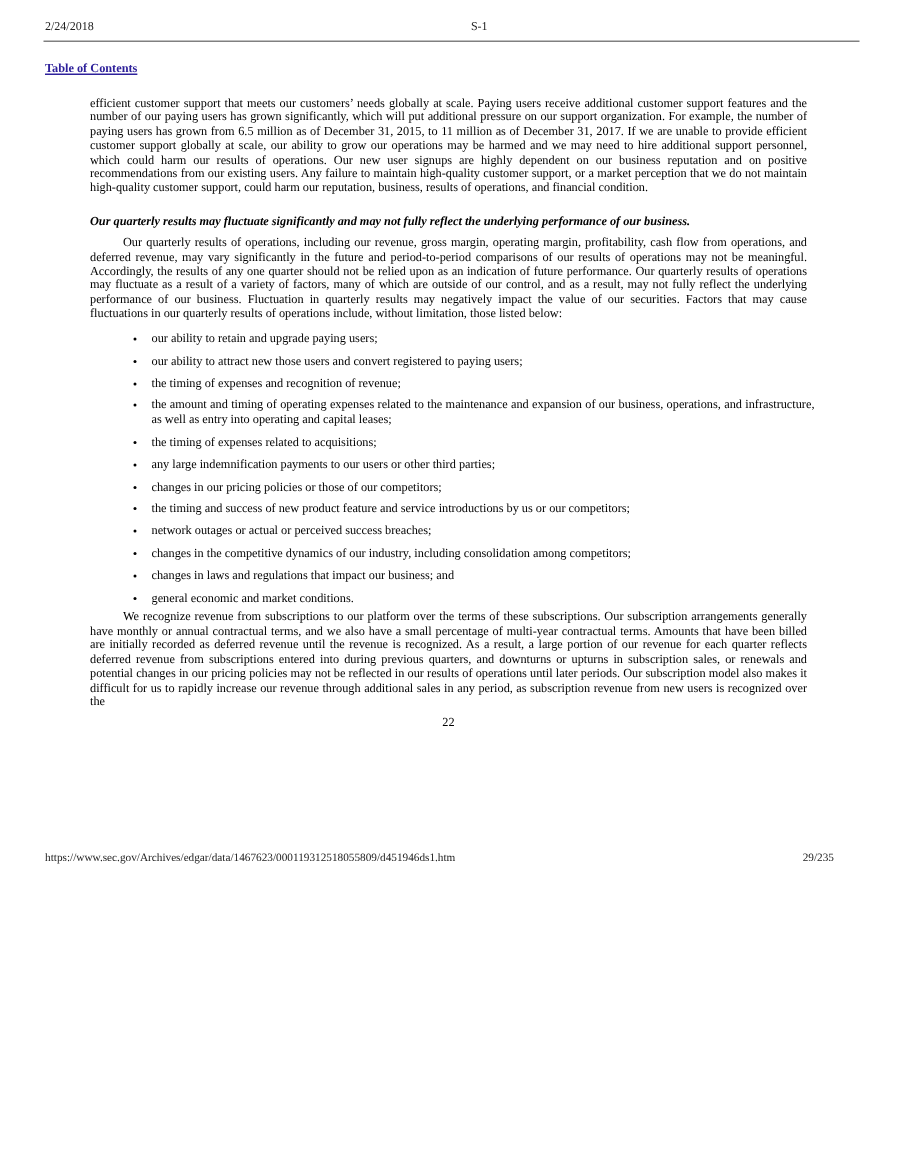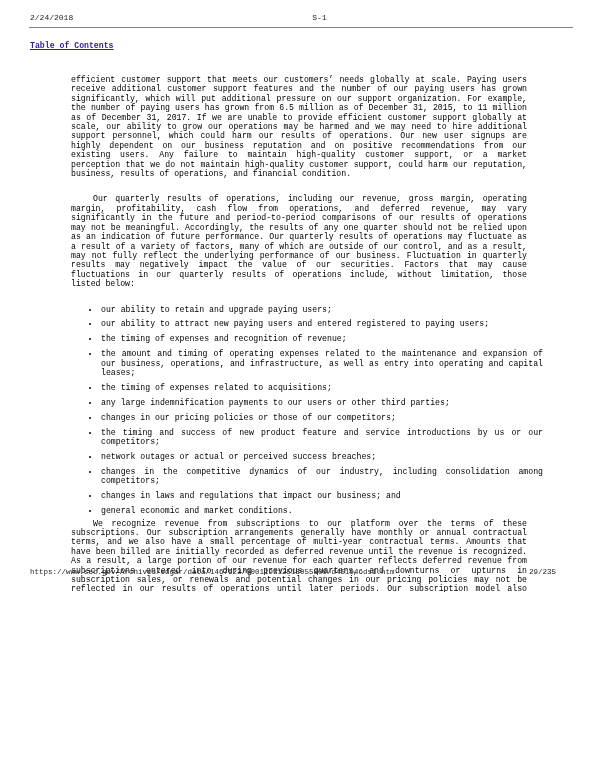--- a/index.html
+++ b/index.html
@@ -1,21 +1,21 @@
 <!DOCTYPE html>
 <html><head>
 <meta charset="utf-8">
 <style>
   html,body { margin:0; padding:0; background:#ffffff; }
   .page {
     position:relative;
     width:600px;
     height:592px;
     background:#ffffff;
-    font-family:Liberation Mono, monospace;
+    font-family:Liberation Serif, serif;
     color:#000000;
     overflow:hidden;
   }
   
   .hdr-date {
     position:absolute; top:13px; left:30px;
     font-size:8px; color:#222;
   }
   .hdr-form {
     position:absolute; top:13px; left:11px; right:0;
@@ -32,21 +32,21 @@
     text-decoration:underline;
     cursor:pointer;
     text-align:center;
   }
   
   .content {
     position:absolute; top:59px; left:55px; width:488px;
     font-size:8.2px; line-height:9.4px;
     text-align:justify;
   }
-  .content p { margin:16px; }
+  .content p { margin:5px; }
   .para-indent { text-indent:22px; }
   .risk-heading {
     font-weight:bold; font-style:italic;
     margin:0; text-align:justify;
   }
   .h1-space { margin-top:13px !important; }
   .p2-space { margin-top:2px !important; }
   .h2-space { margin-top:15px !important; }
   .p3-space { margin-top:3px !important; }
   ul.bullets {
@@ -78,26 +78,27 @@
 
   <div class="hdr-date">2/24/2018</div>
   <div class="hdr-form">S-1</div>
   <div class="hdr-rule"></div>
 
   <a class="toc" id="toc-link" style="color: rgb(46, 33, 155);">Table of Contents</a>
 
   <div class="content">
     <p>efficient customer support that meets our customers’ needs globally at scale. Paying users receive additional customer support features and the number of our paying users has grown significantly, which will put additional pressure on our support organization. For example, the number of paying users has grown from 6.5 million as of December 31, 2015, to 11 million as of December 31, 2017. If we are unable to provide efficient customer support globally at scale, our ability to grow our operations may be harmed and we may need to hire additional support personnel, which could harm our results of operations. Our new user signups are highly dependent on our business reputation and on positive recommendations from our existing users. Any failure to maintain high-quality customer support, or a market perception that we do not maintain high-quality customer support, could harm our reputation, business, results of operations, and financial condition.</p>
 
+    <p class="risk-heading h1-space">Our quarterly results may fluctuate significantly and may not fully reflect the underlying performance of our business.</p>
 
     <p class="para-indent p2-space">Our quarterly results of operations, including our revenue, gross margin, operating margin, profitability, cash flow from operations, and deferred revenue, may vary significantly in the future and period-to-period comparisons of our results of operations may not be meaningful. Accordingly, the results of any one quarter should not be relied upon as an indication of future performance. Our quarterly results of operations may fluctuate as a result of a variety of factors, many of which are outside of our control, and as a result, may not fully reflect the underlying performance of our business. Fluctuation in quarterly results may negatively impact the value of our securities. Factors that may cause fluctuations in our quarterly results of operations include, without limitation, those listed below:</p>
 
     <ul class="bullets">
       <li>our ability to retain and upgrade paying users;</li>
-      <li>our ability to attract new paying users and entered registered to paying users;</li>
+      <li>our ability to attract new those users and convert registered to paying users;</li>
       <li>the timing of expenses and recognition of revenue;</li>
       <li>the amount and timing of operating expenses related to the maintenance and expansion of our business, operations, and infrastructure, as well as entry into operating and capital leases;</li>
       <li>the timing of expenses related to acquisitions;</li>
       <li>any large indemnification payments to our users or other third parties;</li>
       <li>changes in our pricing policies or those of our competitors;</li>
       <li>the timing and success of new product feature and service introductions by us or our competitors;</li>
       <li>network outages or actual or perceived success breaches;</li>
       <li>changes in the competitive dynamics of our industry, including consolidation among competitors;</li>
       <li>changes in laws and regulations that impact our business; and</li>
       <li>general economic and market conditions.</li>

